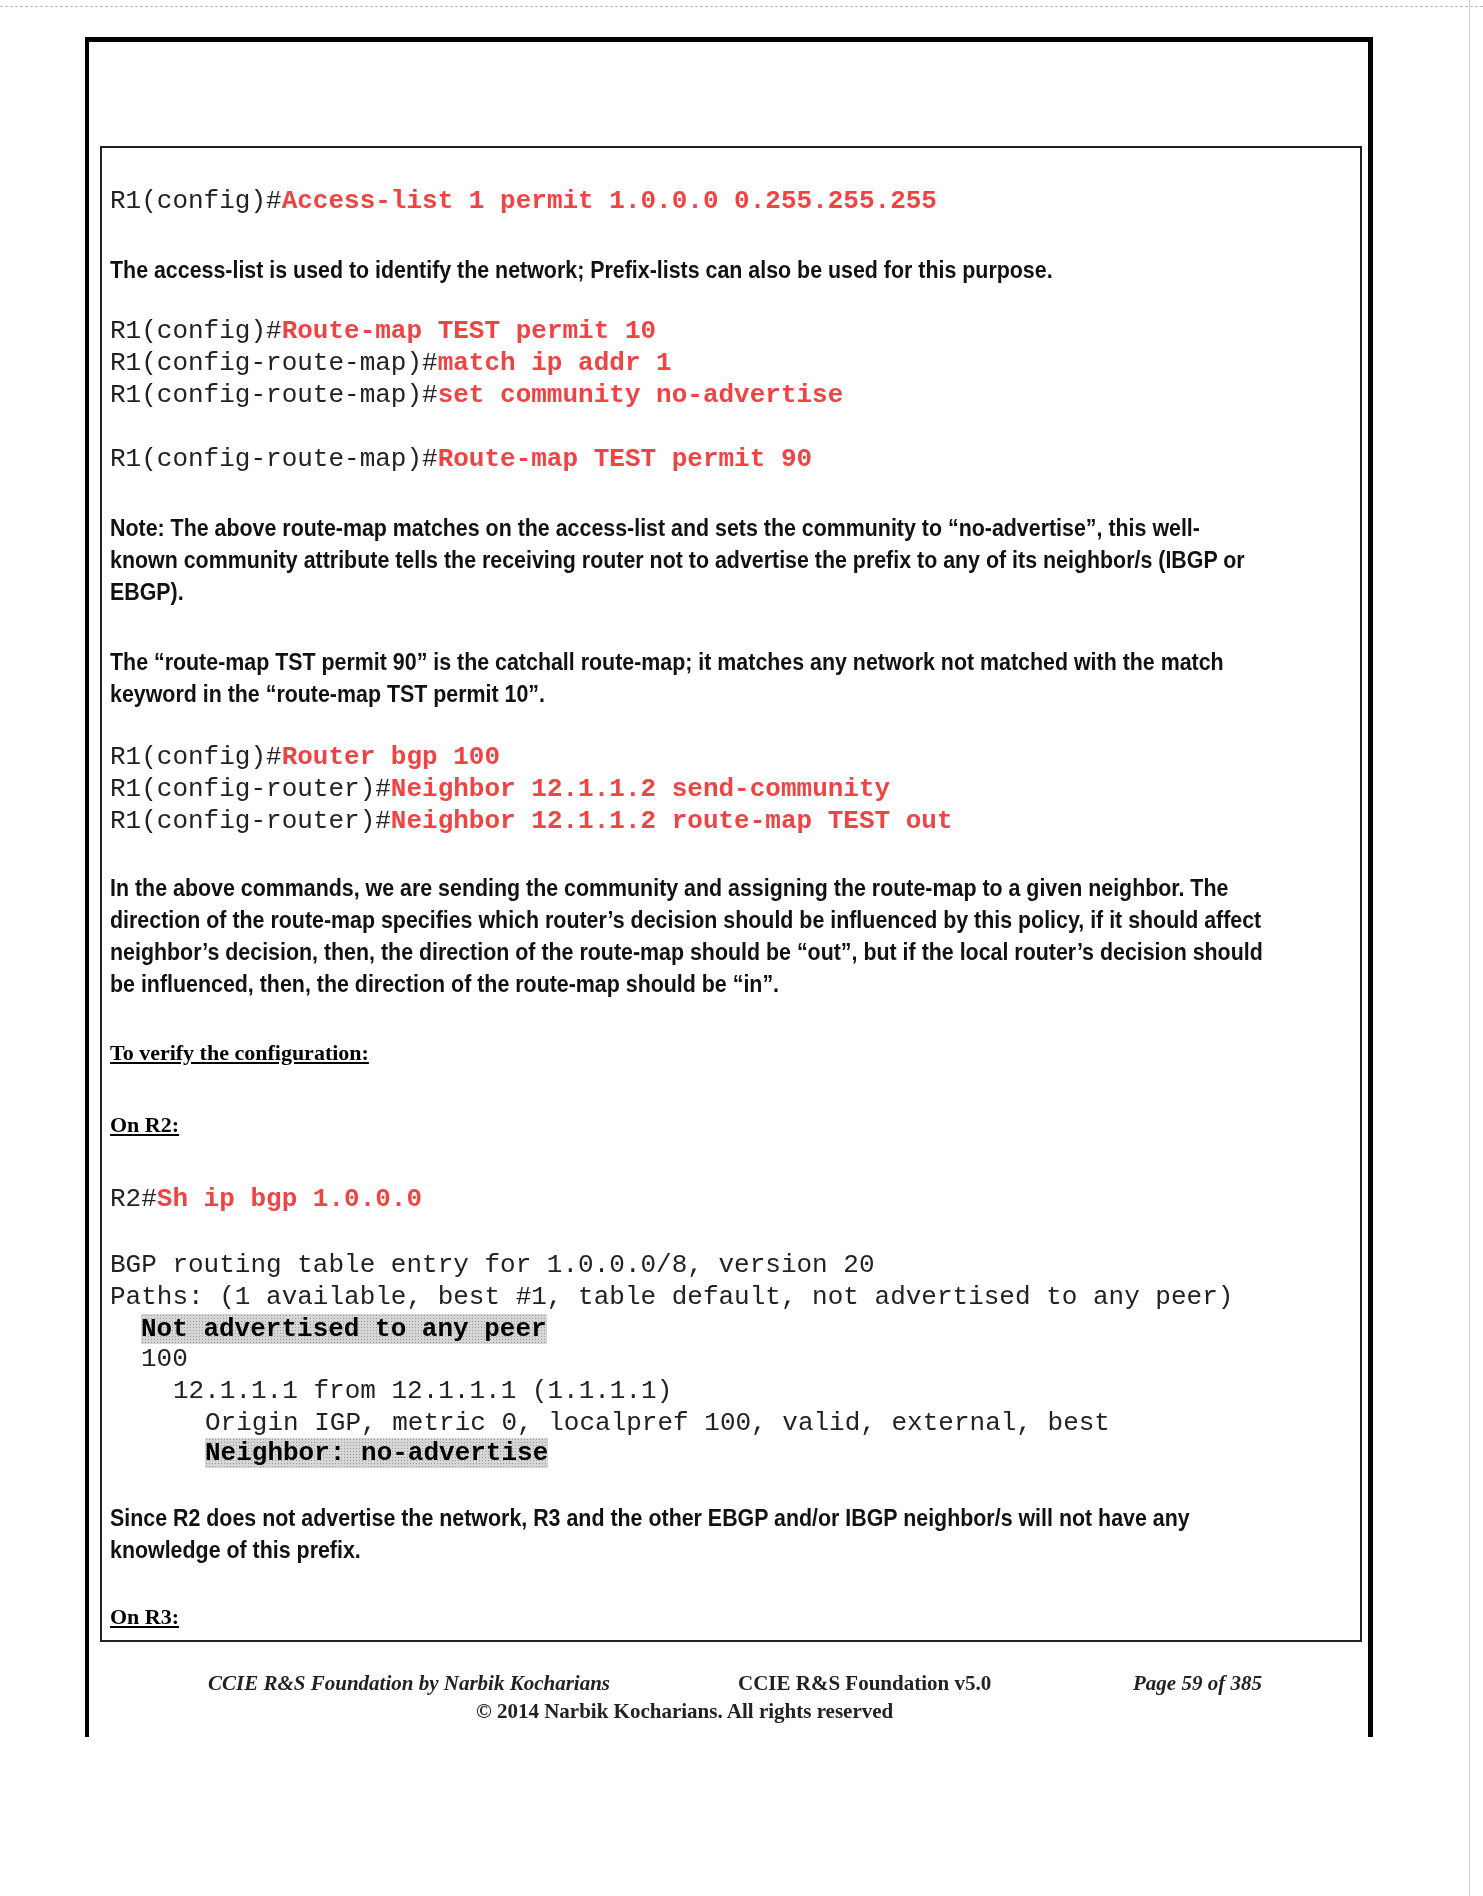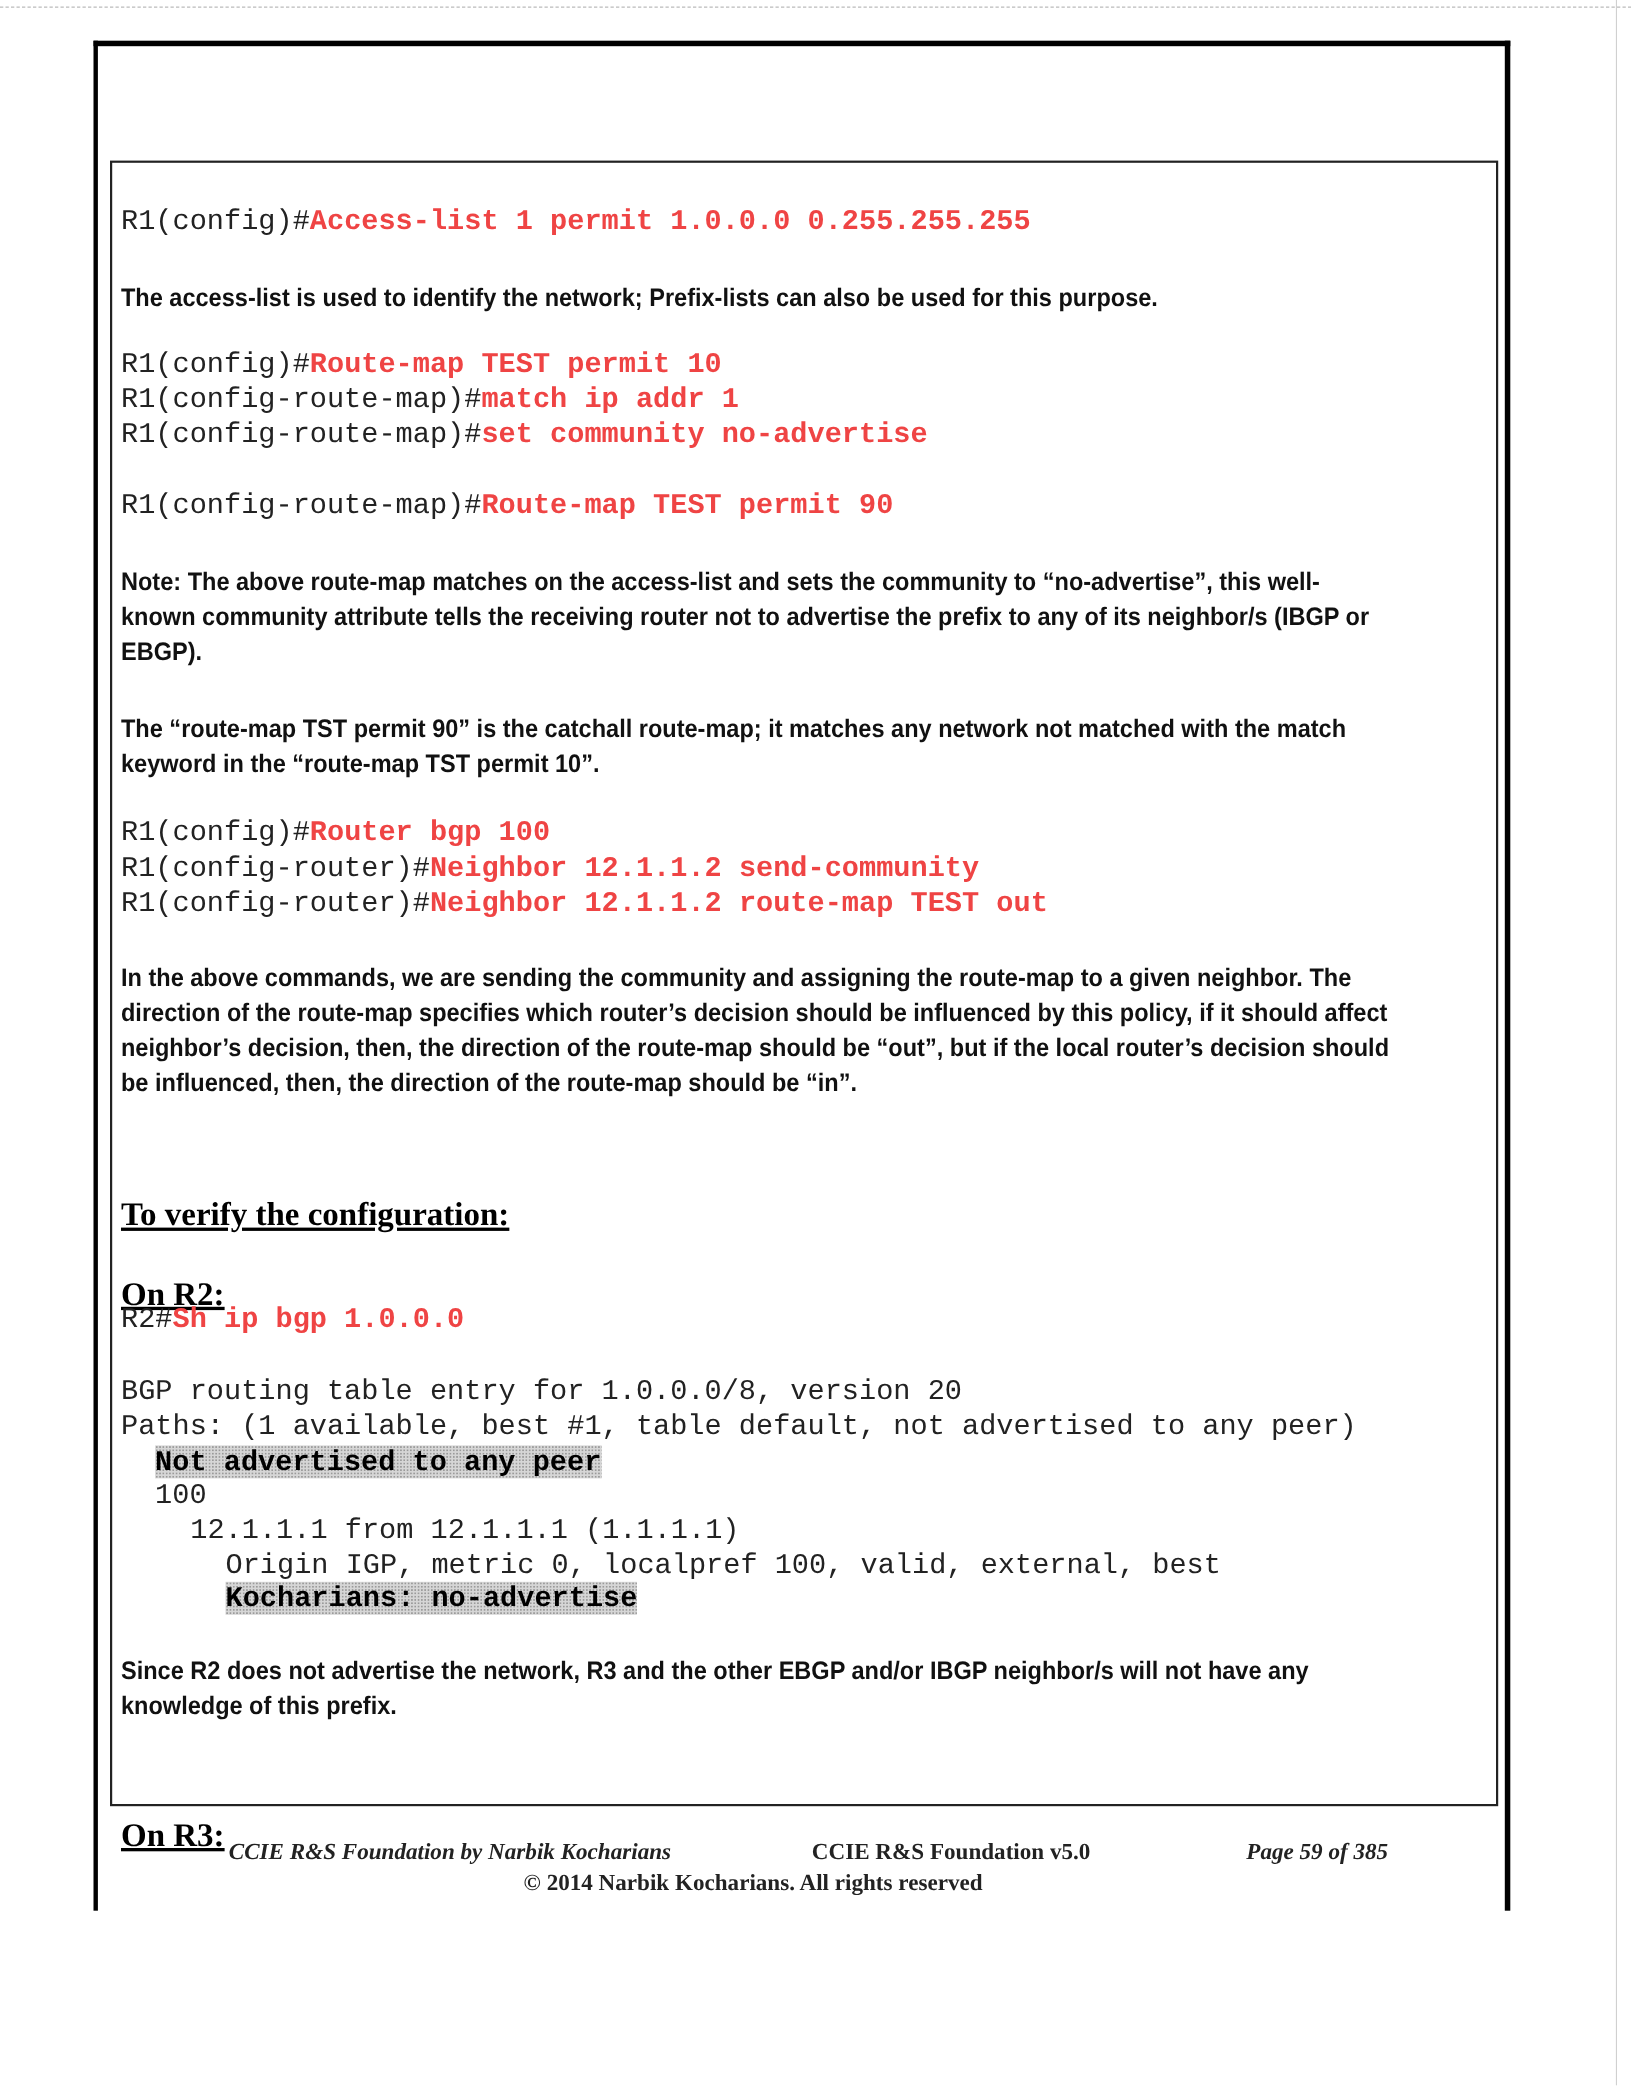--- a/index.html
+++ b/index.html
@@ -9,21 +9,21 @@
   .outer { position: absolute; left: 85px; top: 37px; width: 1288px; height: 1700px;
            border-top: 5px solid #000; border-left: 4px solid #000; border-right: 5px solid #000; box-sizing: border-box; }
   .inner { position: absolute; left: 100px; top: 146px; width: 1262px; height: 1496px;
            border: 2px solid #222; box-sizing: border-box; }
   .cli { position: absolute; left: 110px; font-family: "Liberation Mono", "DejaVu Sans Mono", monospace;
          font-size: 26px; white-space: pre; color: #222; }
   .cli b { font-weight: bold; color: #ef4444; }
   .prose { position: absolute; left: 110px; width: 1240px; font-family: "Liberation Sans", "DejaVu Sans", sans-serif;
            font-size: 23px; line-height: 32px; font-weight: bold; color: #111; transform: scaleX(0.93); transform-origin: left top; }
   .heading { position: absolute; left: 110px; font-family: "Liberation Serif", "DejaVu Serif", serif;
-             font-size: 30px; font-weight: bold; text-decoration: underline; color: #000; margin-top: 48px; }
+             font-size: 22px; font-weight: bold; text-decoration: underline; color: #000; }
   .hl { background: #d6d6d6; font-weight: bold; color: #000;
         background-image: radial-gradient(#9a9a9a 0.6px, transparent 0.8px); background-size: 3px 3px; }
   .footer { position: absolute; font-family: "Liberation Serif", "DejaVu Serif", serif; font-size: 21px; font-weight: bold; color: #222; white-space: pre; }
   .footer.italic { font-style: italic; }
 </style>
 </head>
 <body>
 
 <div class="scan-top"></div>
 <div class="scan-right"></div>
@@ -55,21 +55,21 @@
 <div class="heading" style="top:1112px;">On R2:</div>
 
 <div class="cli" style="top:1184px;"><span>R2#</span><b>Sh ip bgp 1.0.0.0</b></div>
 
 <div class="cli" style="top:1250px;">BGP routing table entry for 1.0.0.0/8, version 20</div>
 <div class="cli" style="top:1282px;">Paths: (1 available, best #1, table default, not advertised to any peer)</div>
 <div class="cli" style="top:1314px; left:141px;"><span class="hl">Not advertised to any peer</span></div>
 <div class="cli" style="top:1344px; left:141px;">100</div>
 <div class="cli" style="top:1376px; left:173px;">12.1.1.1 from 12.1.1.1 (1.1.1.1)</div>
 <div class="cli" style="top:1408px; left:205px;">Origin IGP, metric 0, localpref 100, valid, external, best</div>
-<div class="cli" style="top:1438px; left:205px;"><span class="hl">Kocharians: no-advertise</span></div>
+<div class="cli" style="top:1438px; left:205px;"><span class="hl">Neighbor: no-advertise</span></div>
 
 <div class="prose" style="top:1502px;">Since R2 does not advertise the network, R3 and the other EBGP and/or IBGP neighbor/s will not have any knowledge of this prefix.</div>
 
 <div class="heading" style="top:1604px;">On R3:</div>
 
 <div class="footer" style="left:208px; top:1671px;font-style:italic;">CCIE R&amp;S Foundation by Narbik Kocharians</div>
 <div class="footer" style="left:710px; top:1671px;margin-left:28px;">CCIE R&amp;S Foundation v5.0</div>
 <div class="footer italic" style="left:1133px; top:1671px;">Page 59 of 385</div>
 <div class="footer" style="left:476px; top:1699px;">© 2014 Narbik Kocharians. All rights reserved</div>
 

